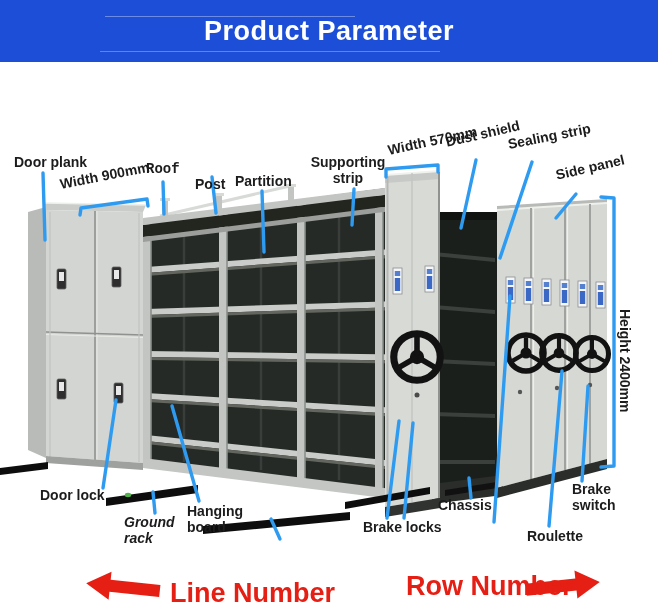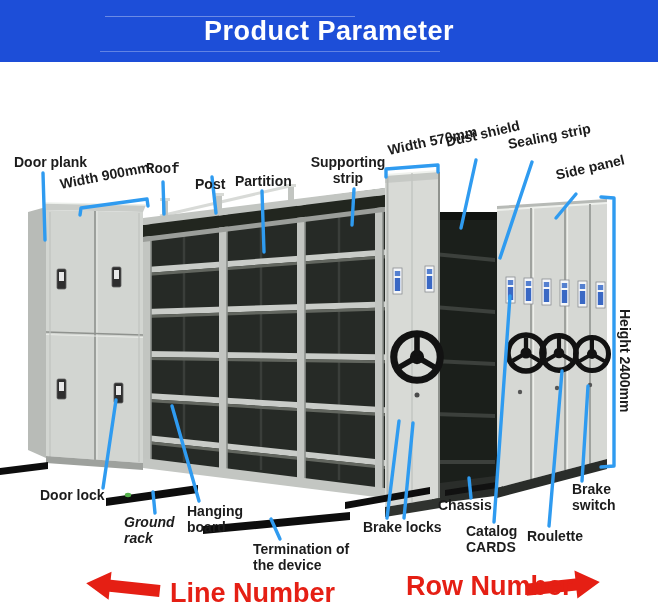--- a/index.html
+++ b/index.html
@@ -243,22 +243,20 @@
   <div class="lbl l-partition">Partition</div>
   <div class="lbl l-supporting wrap ctr">Supporting strip</div>
   <div class="lbl l-width570">Width 570mm</div>
   <div class="lbl l-dust">Dust shield</div>
   <div class="lbl l-sealing">Sealing strip</div>
   <div class="lbl l-side">Side panel</div>
   <div class="lbl l-height">Height 2400mm</div>
   <div class="lbl l-door-lock">Door lock</div>
   <div class="lbl l-ground wrap">Ground rack</div>
   <div class="lbl l-hanging wrap">Hanging board</div>
-  <div class="lbl l-termination wrap">Termination of the device</div>
   <div class="lbl l-brake-locks">Brake locks</div>
   <div class="lbl l-chassis">Chassis</div>
-  <div class="lbl l-catalog wrap">Catalog CARDS</div>
   <div class="lbl l-roulette">Roulette</div>
   <div class="lbl l-brake-switch wrap">Brake switch</div>
 
   <div class="red l-line-number">Line Number</div>
   <div class="red l-row-number">Row Number</div>
 </div>
 
 </body></html>

